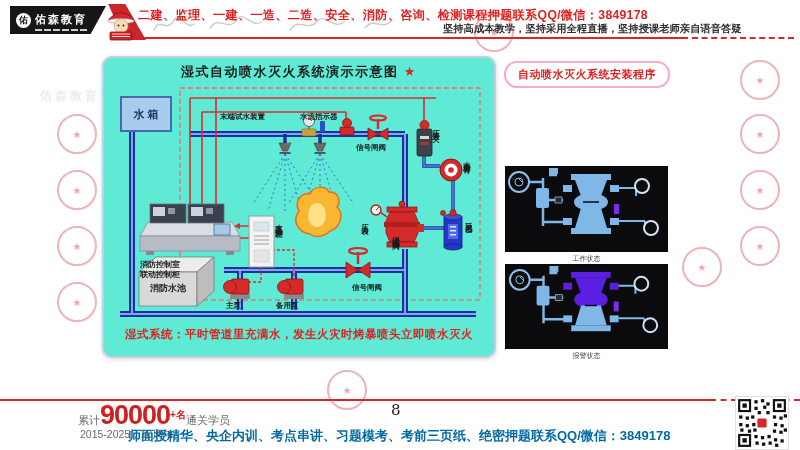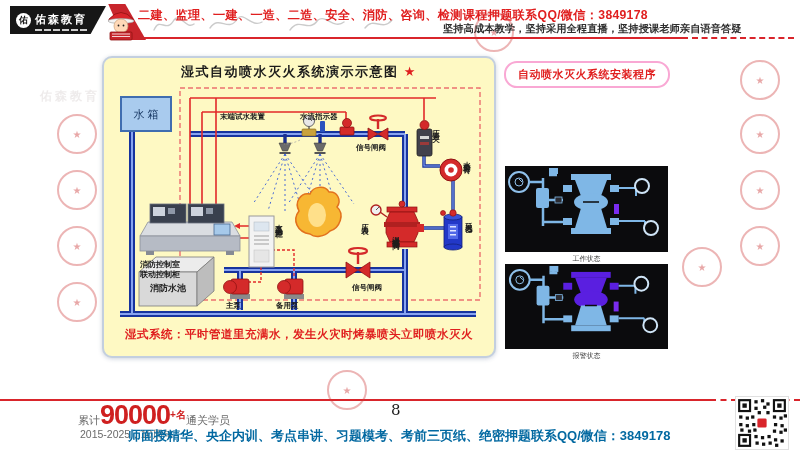--- a/index.html
+++ b/index.html
@@ -15,28 +15,28 @@
   .logo-sub{display:flex;gap:2px;margin-top:2px;}
   .logo-sub i{display:block;width:7px;height:2px;background:#cfcfcf;}
   .logo-ribbon{left:100px;top:4px;width:46px;height:36px;background:#c8252c;
     clip-path:polygon(18% 0,55% 0,100% 100%,52% 100%);z-index:2;}
   .courses-line{left:138px;top:7px;font-size:12.2px;font-weight:bold;color:#e01f1f;white-space:nowrap;letter-spacing:.3px;z-index:5;}
   .promise-line{left:443px;top:22px;font-size:10.3px;font-weight:600;color:#2e2e2e;white-space:nowrap;z-index:5;}
   .hdr-rule-solid{left:130px;top:37px;width:558px;border-top:2px solid #d9252b;}
   .hdr-rule-dash{left:692px;top:37px;width:102px;border-top:2px dashed #d9252b;}
   .scribble{left:150px;top:10px;opacity:.45;z-index:1;}
   
-  #panel{left:102px;top:56px;width:390px;height:298px;background:#fef9c3;border:2px solid #c3cfdf;
+  #panel{left:102px;top:56px;width:390px;height:298px;background:#5eead4;border:2px solid #c3cfdf;
     border-radius:10px;box-shadow:0 1px 4px rgba(60,80,120,.25);z-index:4;}
   .panel-title{left:0;right:0;top:5px;text-align:center;font-size:13px;font-weight:bold;color:#1b1b1b;letter-spacing:1.5px;}
   .panel-title .star{color:#e01f1f;}
   .hlbl{position:absolute;font-size:7.5px;font-weight:bold;color:#1c1c1c;white-space:nowrap;line-height:1;}
   .vlbl{position:absolute;writing-mode:vertical-rl;text-orientation:upright;font-size:7.5px;font-weight:bold;color:#1c1c1c;letter-spacing:1.5px;line-height:1;}
   .water-tank{left:16px;top:38px;width:52px;height:36px;background:#a9cbee;border:2px solid #3f6db0;
-    display:flex;align-items:center;justify-content:center;font-size:11px;font-weight:normal;color:#13335f;box-sizing:border-box;}
+    display:flex;align-items:center;justify-content:center;font-size:11px;font-weight:bold;color:#13335f;box-sizing:border-box;}
   .console-lbl{left:36px;top:202px;width:100px;text-align:left;font-size:8px;font-weight:bold;color:#1c1c1c;line-height:1.3;}
   .pool-lbl{left:37px;top:224px;width:54px;text-align:center;font-size:9px;font-weight:bold;color:#222;}
   .panel-caption{left:0;right:0;top:269px;text-align:center;font-size:11.5px;font-weight:bold;color:#e01f1f;letter-spacing:.5px;}
   
   .proc-title{left:504px;top:61px;width:162px;height:23px;border:2px solid #f9a8d4;border-radius:13px;background:#fff;
     display:flex;align-items:center;justify-content:center;font-size:11px;font-weight:bold;color:#e01f1f;letter-spacing:.5px;z-index:4;}
   .proc-steps{left:497px;top:91px;width:174px;border:1.5px solid #ababab;border-radius:3px;background:#fff;
     padding:5px 6px;box-sizing:border-box;z-index:4;}
   .proc-steps div{font-size:11px;font-weight:bold;color:#181d30;line-height:1.45;white-space:nowrap;}
   .valve-img{background:#0b0b0d;z-index:4;}

